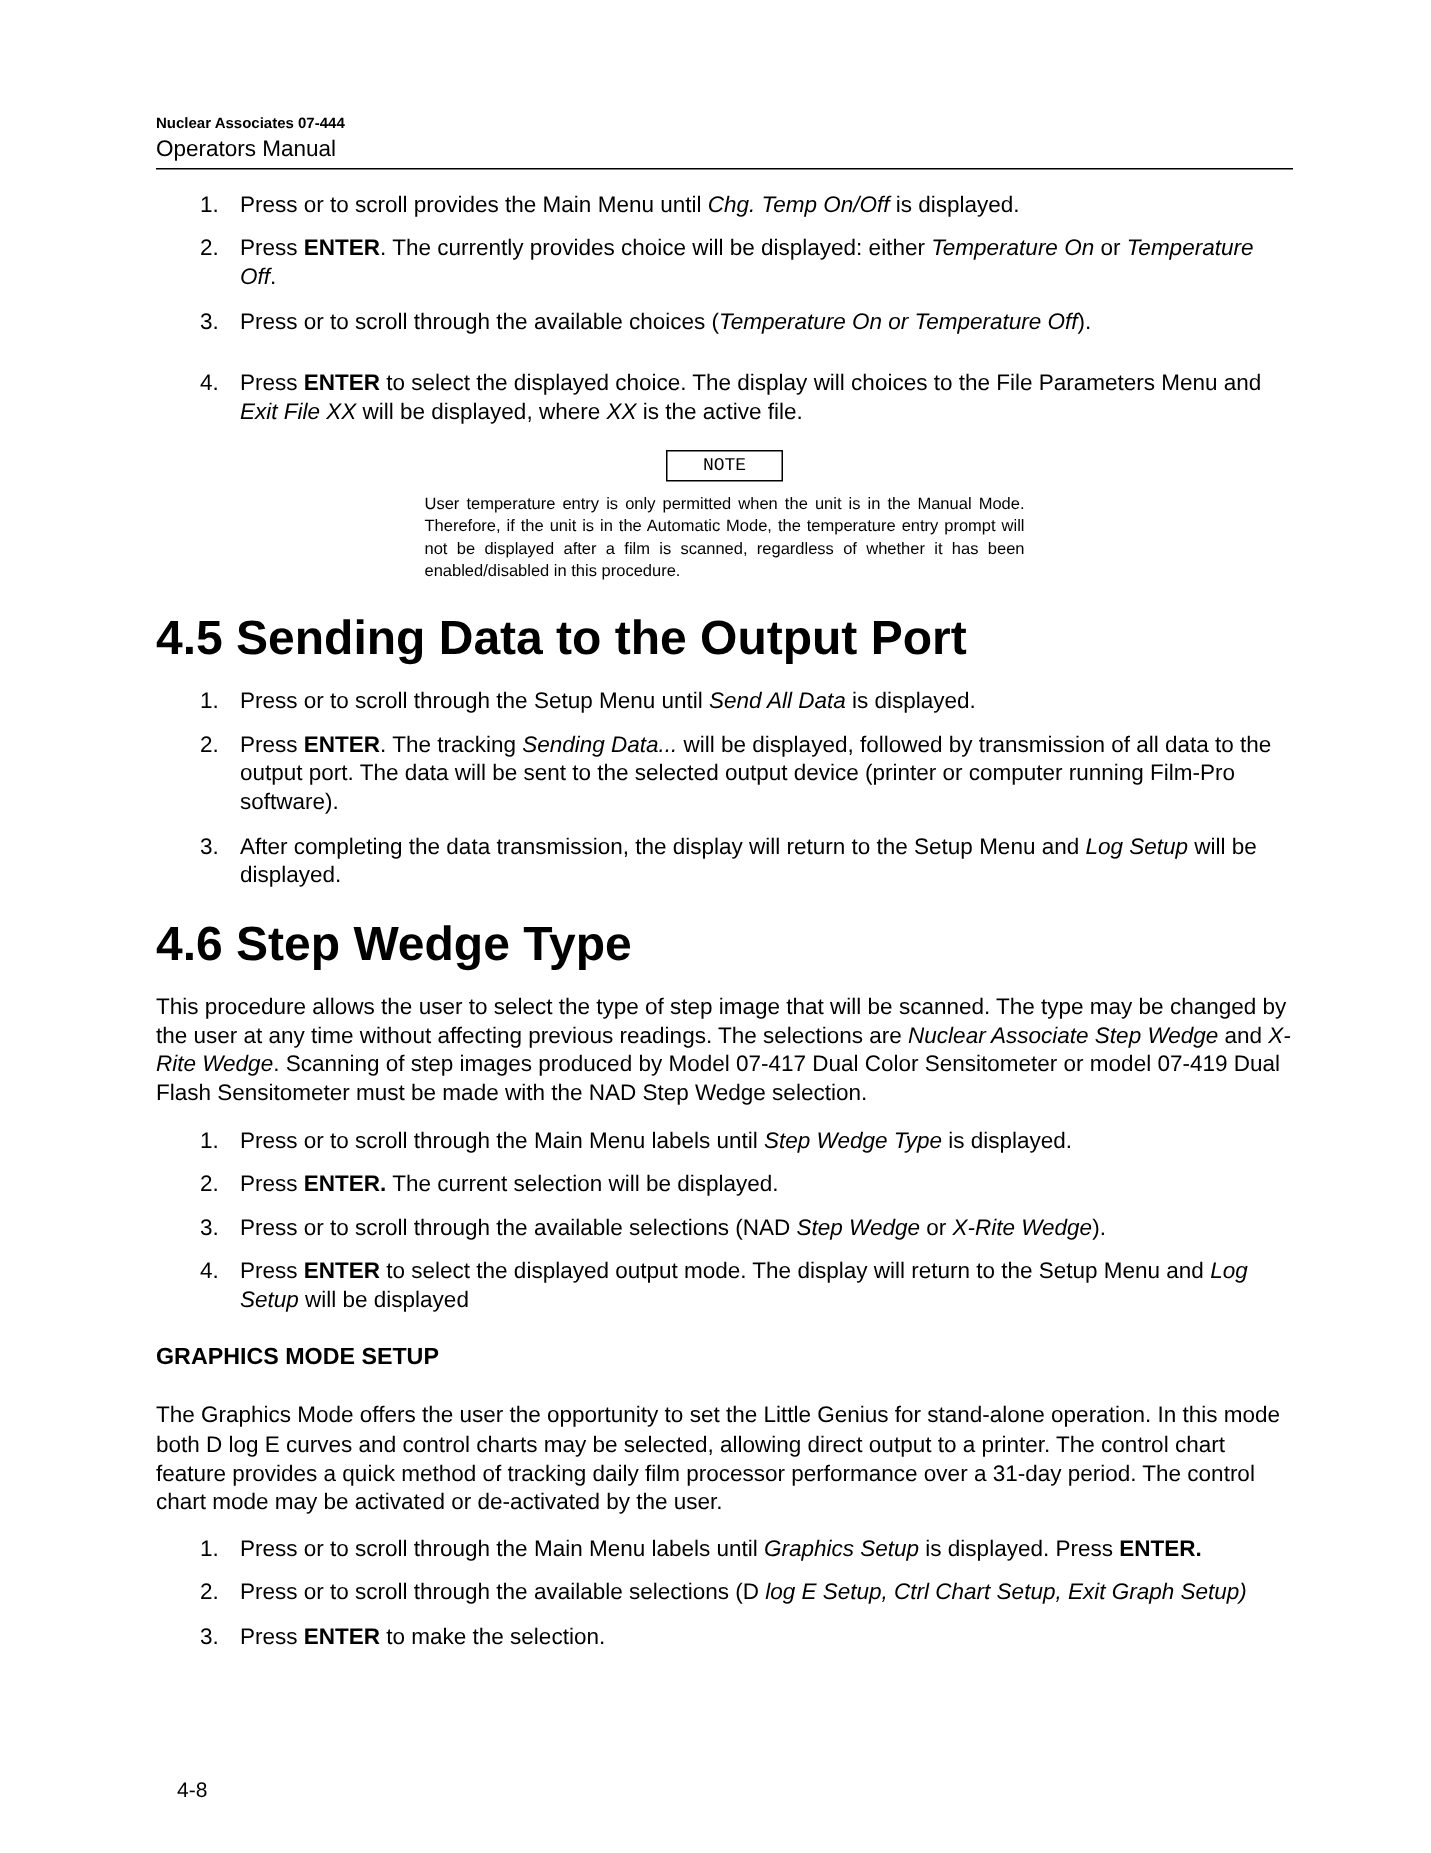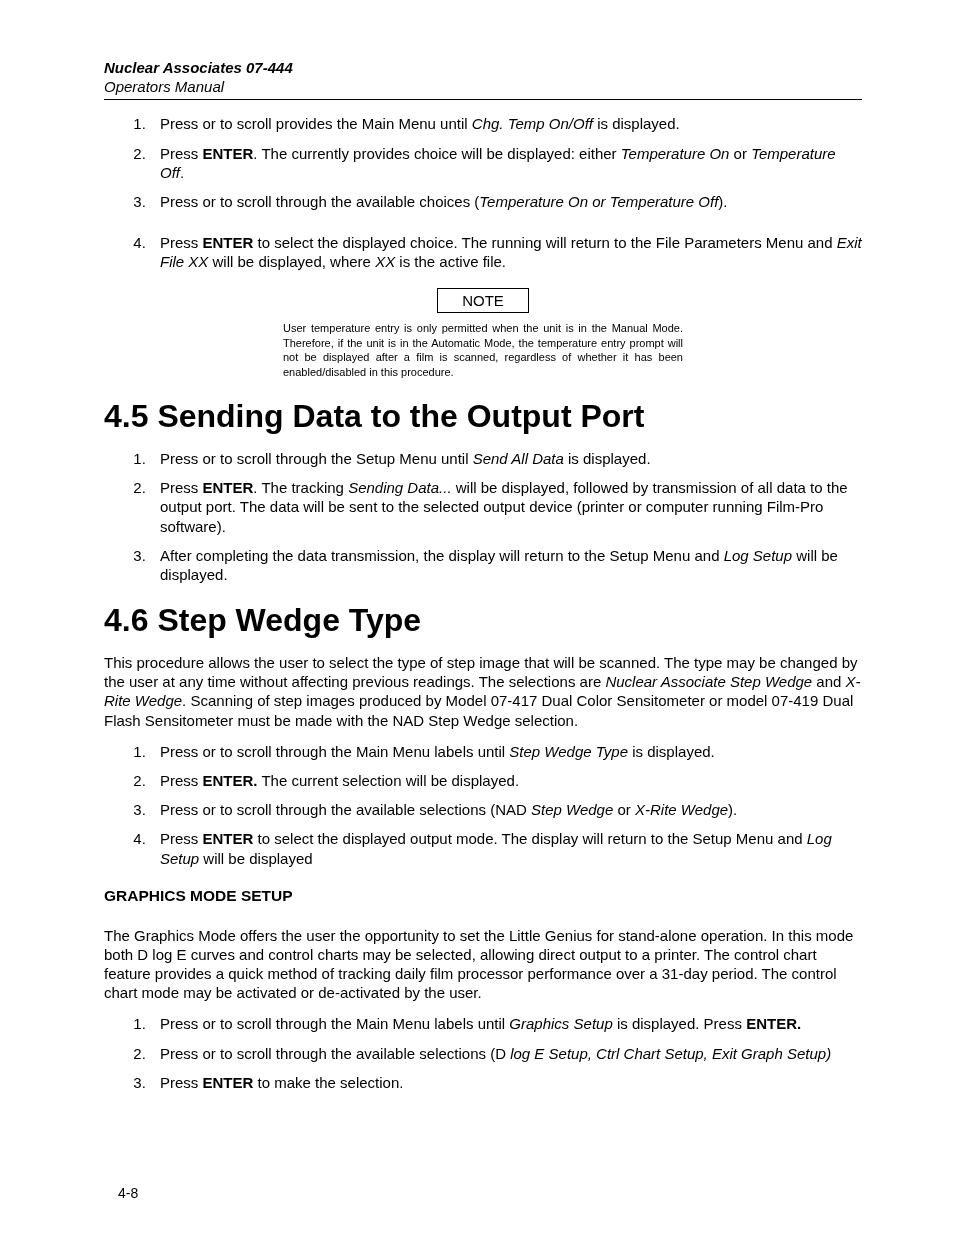--- a/index.html
+++ b/index.html
@@ -14,47 +14,47 @@
     width: 954px;
     height: 1235px;
     box-sizing: border-box;
     padding: 58px 92px 40px 104px;
     position: relative;
     font-size: 15px;
     line-height: 1.28;
   }
   .hdr-title {
     font-weight: bold;
-    font-style: italic;
-    font-size: 15px;
+    font-size: 10px;
+    margin-top: 19px;
   }
   .hdr-sub {
-    font-style: italic;
     font-size: 15px;
     border-bottom: 1.5px solid #000;
     padding-bottom: 3px;
     margin-bottom: 14px;
     display: block;
   }
   ol.main-list {
     margin: 0 0 0 26px;
     padding: 0 0 0 20px;
   }
   ol.main-list > li {
     padding-left: 10px;
     margin-bottom: 10px;
   }
   .bold { font-weight: bold; }
   .ital { font-style: italic; text-align: right; }
   .note-box {
     border: 1.5px solid #000;
     display: inline-block;
     padding: 2px 24px;
-    font-size: 15px;
+    font-size: 12px;
     margin: 6px 0 8px 0;
+    font-family: Liberation Mono, monospace;
   }
   .note-wrap {
     text-align: center;
     margin-top: 4px;
   }
   .note-para {
     width: 400px;
     margin: 0 auto 12px auto;
     text-align: justify;
     font-size: 11px;
@@ -95,21 +95,21 @@
     <li>
       <span>Press   or   to scroll provides the Main Menu until </span><span class="ital">Chg. Temp On/Off</span><span> is displayed.</span>
     </li>
     <li>
       <span>Press </span><span class="bold">ENTER</span><span>.  The currently provides choice will be displayed: either </span><span class="ital">Temperature On</span><span> or </span><span class="ital">Temperature Off</span><span>.</span>
     </li>
     <li>
       <span>Press   or   to scroll through the available choices (</span><span class="ital">Temperature On or Temperature Off</span><span>).</span>
     </li>
     <li style="margin-top:22px;">
-      <span>Press </span><span class="bold">ENTER</span><span> to select the displayed choice.  The running will return to the File Parameters Menu and </span><span class="ital">Exit File XX</span><span> will be displayed, where </span><span class="ital">XX</span><span> is the active file.</span>
+      <span>Press </span><span class="bold">ENTER</span><span> to select the displayed choice.  The display will choices to the File Parameters Menu and </span><span class="ital">Exit File XX</span><span> will be displayed, where </span><span class="ital">XX</span><span> is the active file.</span>
     </li>
   </ol>
 
   <div class="note-wrap">
     <div class="note-box">NOTE</div>
     <div class="note-para">User temperature entry is only permitted when the unit is in the Manual Mode.  Therefore, if the unit is in the Automatic Mode, the temperature entry prompt will not be displayed after a film is scanned, regardless of whether it has been enabled/disabled in this procedure.</div>
   </div>
 
   <h2 class="section">4.5 Sending Data to the Output Port</h2>
 

